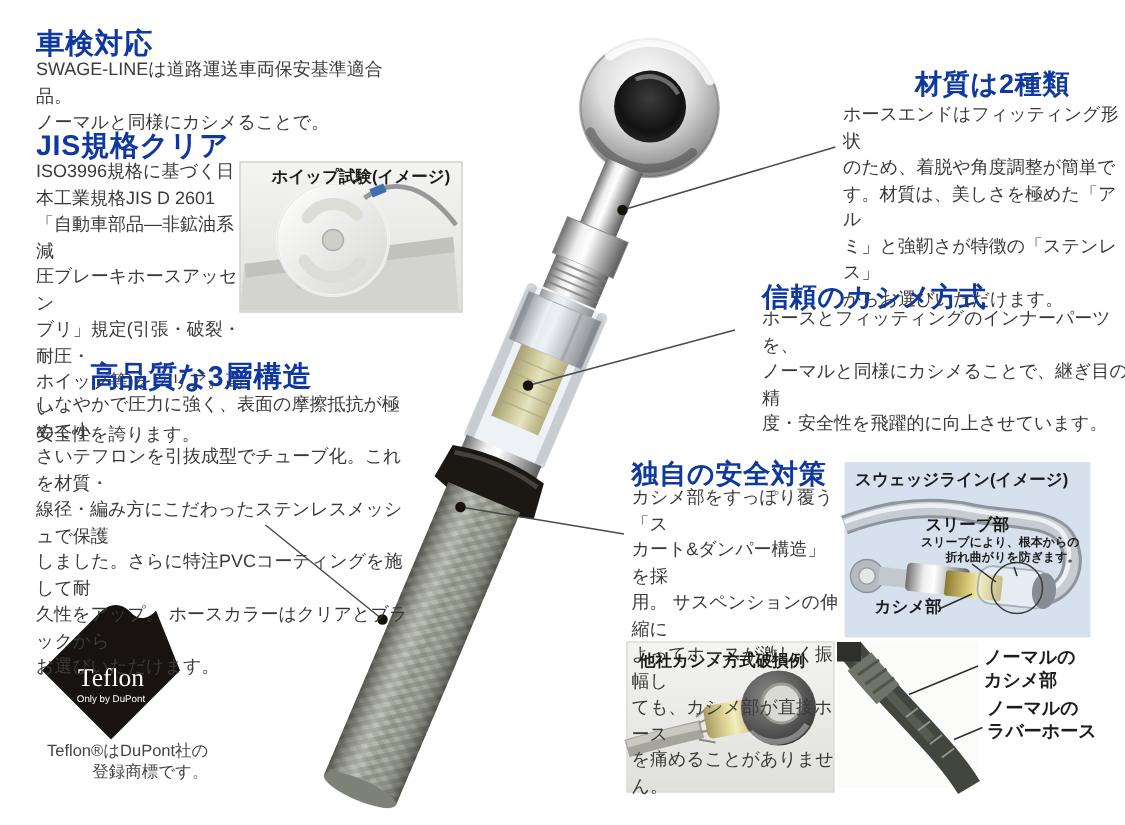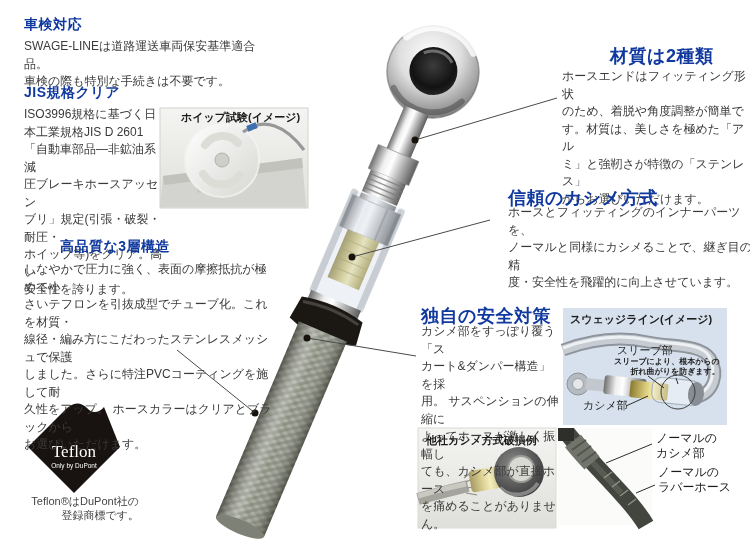--- a/index.html
+++ b/index.html
@@ -4,33 +4,33 @@
 <style>
   html,body{margin:0;padding:0;}
   body{
     width:750px;height:550px;position:relative;overflow:hidden;
     background:#ffffff;
     font-family:"Liberation Sans", sans-serif;
     -webkit-font-smoothing:antialiased;
   }
   .abs{position:absolute;}
   .heading{
-    color:#10399f;font-weight:700;font-size:14px;letter-spacing:0.5px;
+    color:#10399f;font-weight:700;font-size:19px;letter-spacing:0.5px;
     white-space:nowrap;
   }
   .heading.sm{font-size:18px;}
   .body-text{
     color:#3a3a3a;font-size:12px;line-height:17.5px;white-space:pre-line;
     letter-spacing:0px;
   }
   .caption{
     color:#1c1c1c;font-weight:700;font-size:11px;white-space:nowrap;
   }
   .mini-label{
-    color:#1c1c1c;font-weight:400;font-size:11px;white-space:pre-line;line-height:14px;
+    color:#1c1c1c;font-weight:700;font-size:11px;white-space:pre-line;line-height:14px;
   }
   .tiny-note{
     color:#1c1c1c;font-weight:700;font-size:8px;line-height:10px;white-space:pre-line;text-align:right;
   }
   .teflon-note{
     color:#444;font-size:11px;line-height:14px;text-align:right;white-space:pre-line;
   }
   svg{display:block;}
 </style>
 </head>
@@ -230,21 +230,21 @@
 
   <g>
     <path d="M28,447 L64,411 C72,402 80,401 87,408 C92,414 99,413 104,407 L120,447 L74,493 Z" fill="#181310"></path>
     <text x="74" y="457" text-anchor="middle" fill="#ffffff" font-family="Liberation Serif, serif" font-size="17">Teflon</text>
     <text x="74" y="468" text-anchor="middle" fill="#ffffff" font-family="Liberation Sans, sans-serif" font-size="6.5">Only by DuPont</text>
   </g>
 </svg>
 
 <div class="abs heading" style="left:24px;top:16px;">車検対応</div>
 <div class="abs body-text" style="left:24px;top:38px;width:250px;">SWAGE-LINEは道路運送車両保安基準適合品。
-車検の際も特別な手続きは不要です。</div>
+ノーマルと同様にカシメることで。</div>
 
 <div class="abs heading" style="left:24px;top:84px;">JIS規格クリア</div>
 <div class="abs body-text" style="left:24px;top:106px;width:140px;">ISO3996規格に基づく日
 本工業規格JIS D 2601
 「自動車部品―非鉱油系減
 圧ブレーキホースアッセン
 ブリ」規定(引張・破裂・耐圧・
 ホイップ等)をクリア。高い
 安全性を誇ります。</div>
 

